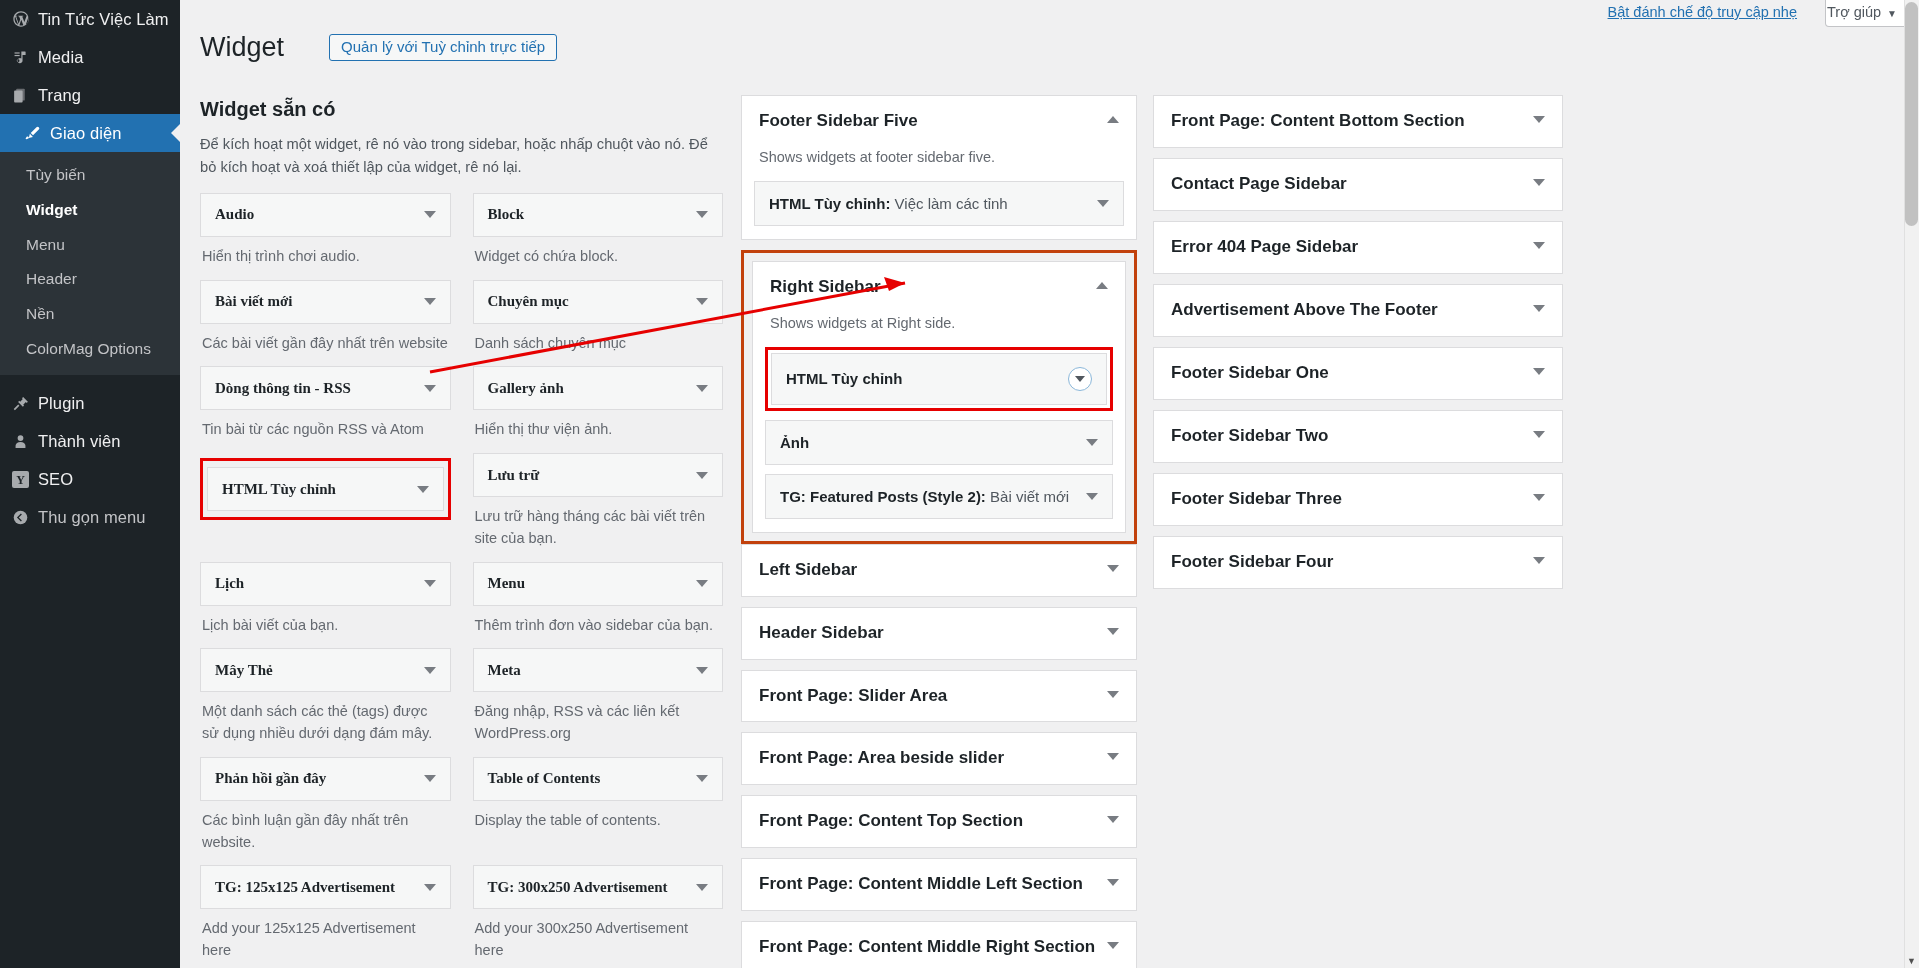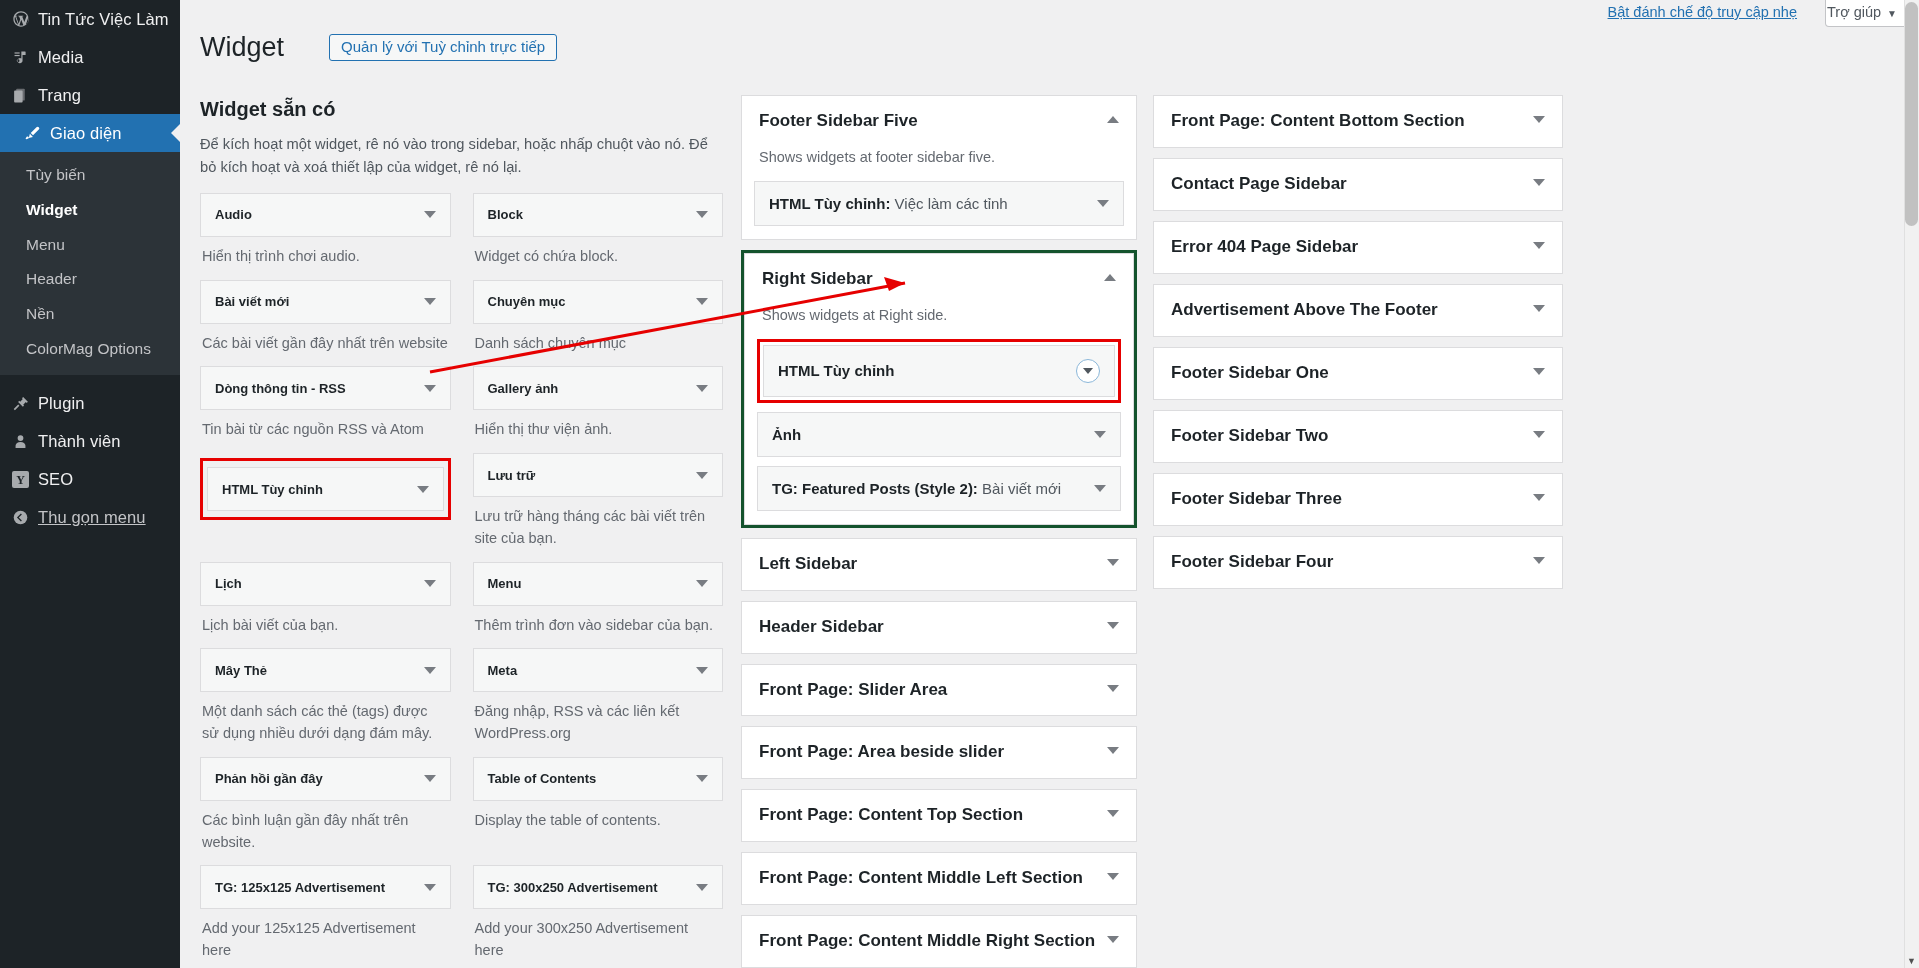--- a/index.html
+++ b/index.html
@@ -44,21 +44,21 @@
     transform:translateY(-50%);
     border:10px solid transparent; border-right-color:#f0f0f1;
   }
   .submenu { background:#2c3338; padding:6px 0 8px 0; }
   .submenu .sub-item {
     padding:5px 0 5px 26px;
     font-size:15.5px; color:#c3c4c7; cursor:pointer; line-height:1.6;
   }
   .submenu .sub-item.current { color:#fff; font-weight:bold; }
   .menu-sep { height:10px; }
-  .collapse-item { color:#c3c4c7;text-decoration:underline; }
+  .collapse-item { color:#c3c4c7; }
   .seo-badge {
     width:17px;height:17px;background:#a7aaad;color:#1d2327;
     font-weight:bold;font-size:12px;display:flex;align-items:center;
     justify-content:center;border-radius:2px;font-family:"Liberation Serif",serif;
   }
 
   
   .topbar {
     position:absolute; top:0; left:180px; right:0; height:32px;
   }
@@ -116,21 +116,21 @@
     display:grid; grid-template-columns:1fr 1fr; column-gap:22px;
   }
   .widget-cell { margin-bottom:12px; }
   .widget-box {
     background:#f6f7f7; border:1px solid #dcdcde;
     padding:12px 14px; display:flex; align-items:center;
     justify-content:space-between; cursor:move;
     min-height:44px;
   }
   .widget-box .wname {
-    font-size:13px; font-weight:bold; color:#1d2327;
+    font-size:15px; font-weight:bold; color:#1d2327;font-family:Liberation Serif, serif;
   }
   .caret-down {
     width:0;height:0;border-left:6px solid transparent;
     border-right:6px solid transparent;border-top:7px solid #787c82;
     cursor:pointer;
   }
   .caret-up {
     width:0;height:0;border-left:6px solid transparent;
     border-right:6px solid transparent;border-bottom:7px solid #787c82;
     cursor:pointer;
@@ -169,21 +169,21 @@
   .sb-widget .w-label { font-size:15px; color:#1d2327; font-weight:bold; }
   .sb-widget .w-label .w-instance { font-weight:normal; color:#50575e; }
   .circle-toggle {
     width:24px;height:24px;border:1px solid #8bb7d9;border-radius:50%;
     background:#fff;display:flex;align-items:center;justify-content:center;
     cursor:pointer;
   }
   .circle-toggle .caret-down { border-top-color:#50575e; border-left-width:5px; border-right-width:5px; border-top-width:6px;}
 
   .panel-hl {
-    border:3px solid #14532d; padding:0; margin-bottom:10px;
+    border:3px solid #c2410c; padding:8px; 
   }
   .panel-hl > .sb-panel { margin-bottom:0; }
   .inner-hl { border:3px solid #e60000; padding:3px; margin-bottom:9px; }
   .inner-hl > .sb-widget { margin-bottom:0; }
 
   
   #annotation { position:absolute; inset:0; pointer-events:none; z-index:40; }
 
   
   .scrollbar-track {

